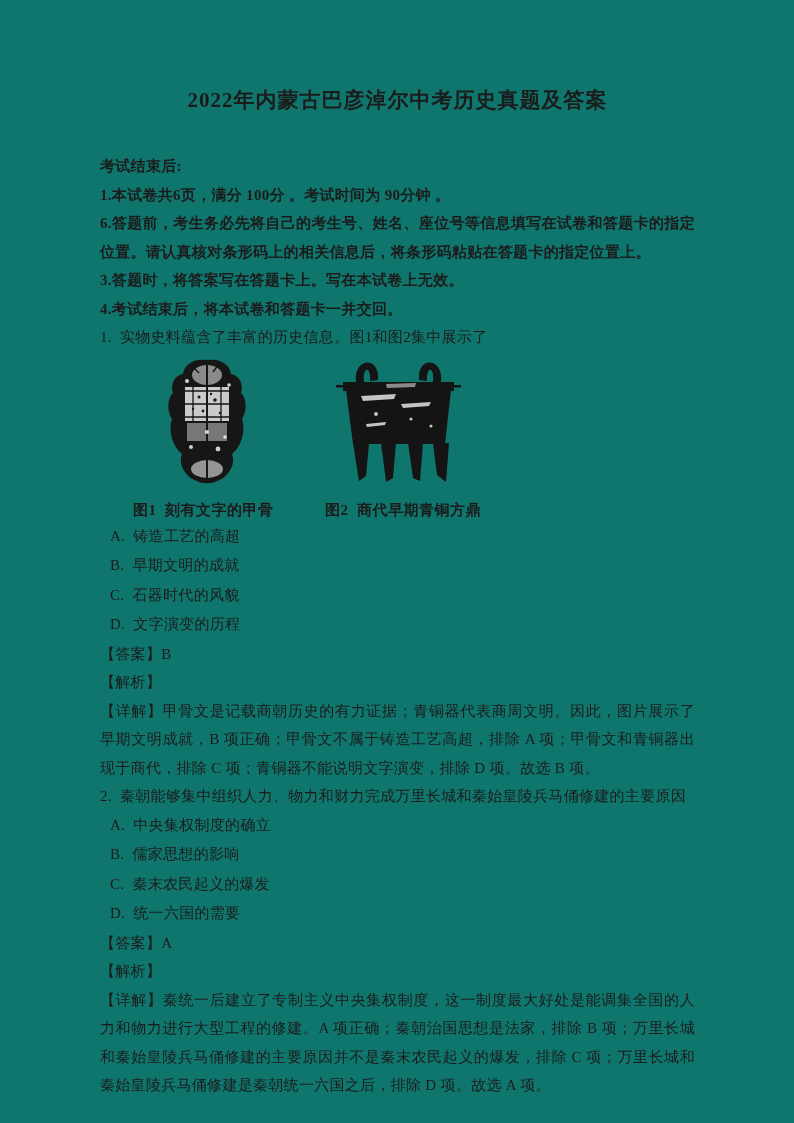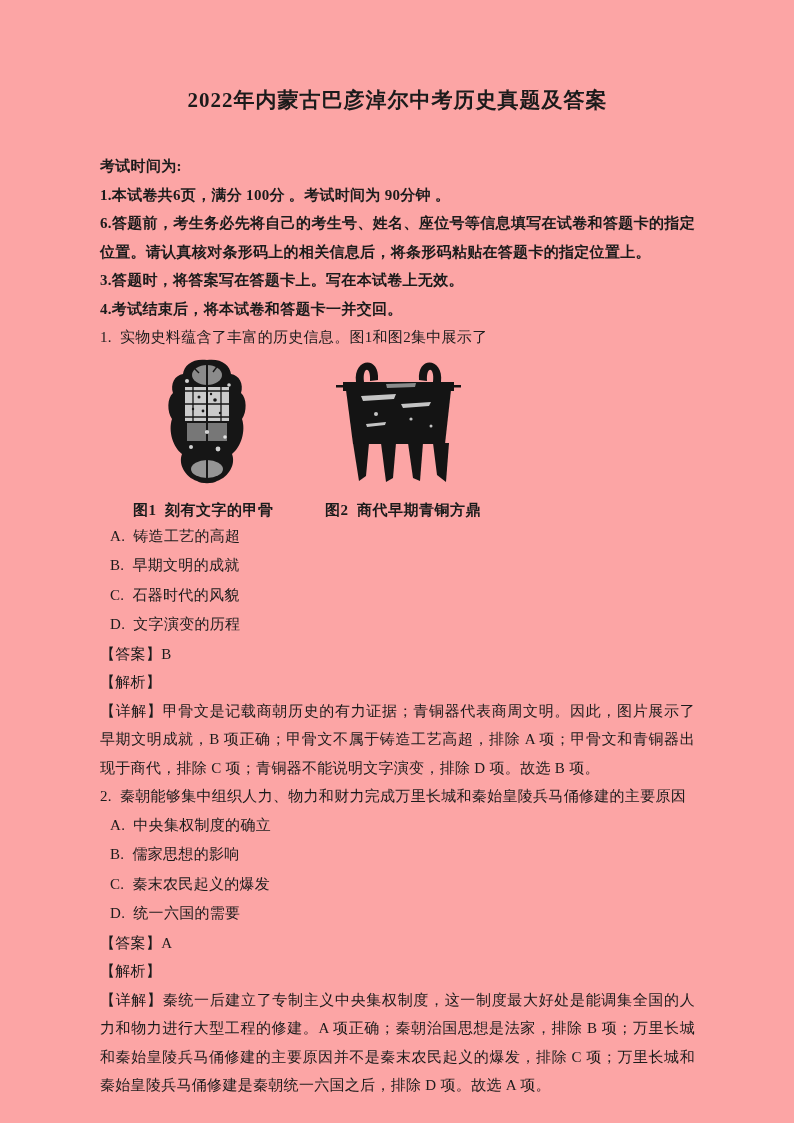--- a/index.html
+++ b/index.html
@@ -2,21 +2,21 @@
 <html><head>
 <meta charset="utf-8">
 <style>
   html, body { margin: 0; padding: 0; background: #ffffff; }
   .page {
     position: relative;
     width: 794px;
     height: 1123px;
     box-sizing: border-box;
     padding: 84px 99px 0 100px;
-    background: #fca5a5;
+    background: #0f766e;
     color: #1b1b1b;
     font-family: "Liberation Serif", serif;
     overflow: hidden;
   }
   .title {
     margin: 0 0 36px 0;
     font-size: 21px;
     font-weight: bold;
     text-align: center;
     letter-spacing: 1px;
@@ -63,21 +63,21 @@
   .opt-cell.right { width: auto; }
 </style>
 </head>
 <body>
 
 <div class="page">
 
   <h1 class="title">2022年内蒙古巴彦淖尔中考历史真题及答案</h1>
 
   <div>
-    <p class="line bold">考试时间为:</p>
+    <p class="line bold">考试结束后:</p>
     <p class="line bold prewrap">1.本试卷共6页，满分 100分 。考试时间为 90分钟 。</p>
     <p class="line bold justify">6.答题前，考生务必先将自己的考生号、姓名、座位号等信息填写在试卷和答题卡的指定位置。请认真核对条形码上的相关信息后，将条形码粘贴在答题卡的指定位置上。</p>
     <p class="line bold">3.答题时，将答案写在答题卡上。写在本试卷上无效。</p>
     <p class="line bold">4.考试结束后，将本试卷和答题卡一并交回。</p>
   </div>
 
 
   <p class="line prewrap">1.  实物史料蕴含了丰富的历史信息。图1和图2集中展示了</p>
 
   <div class="figures">

